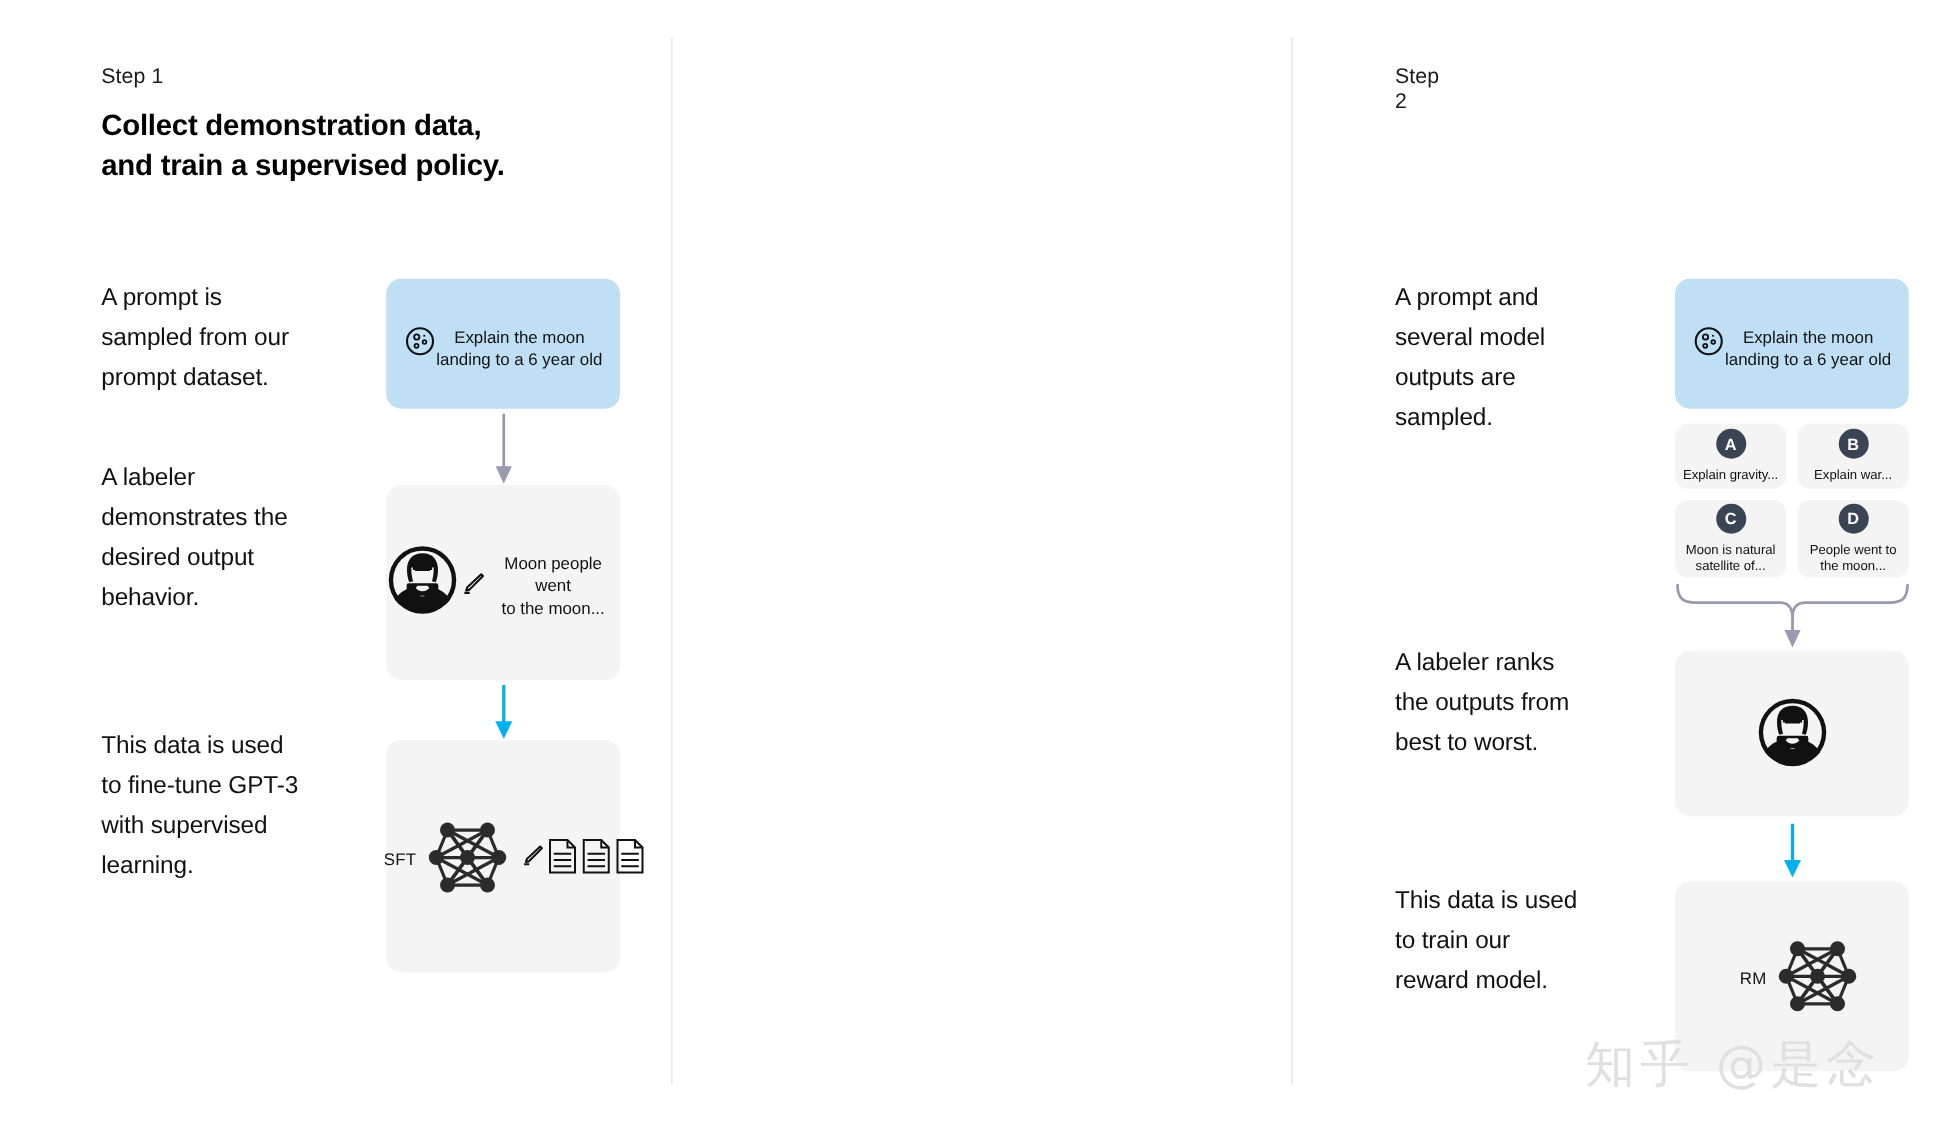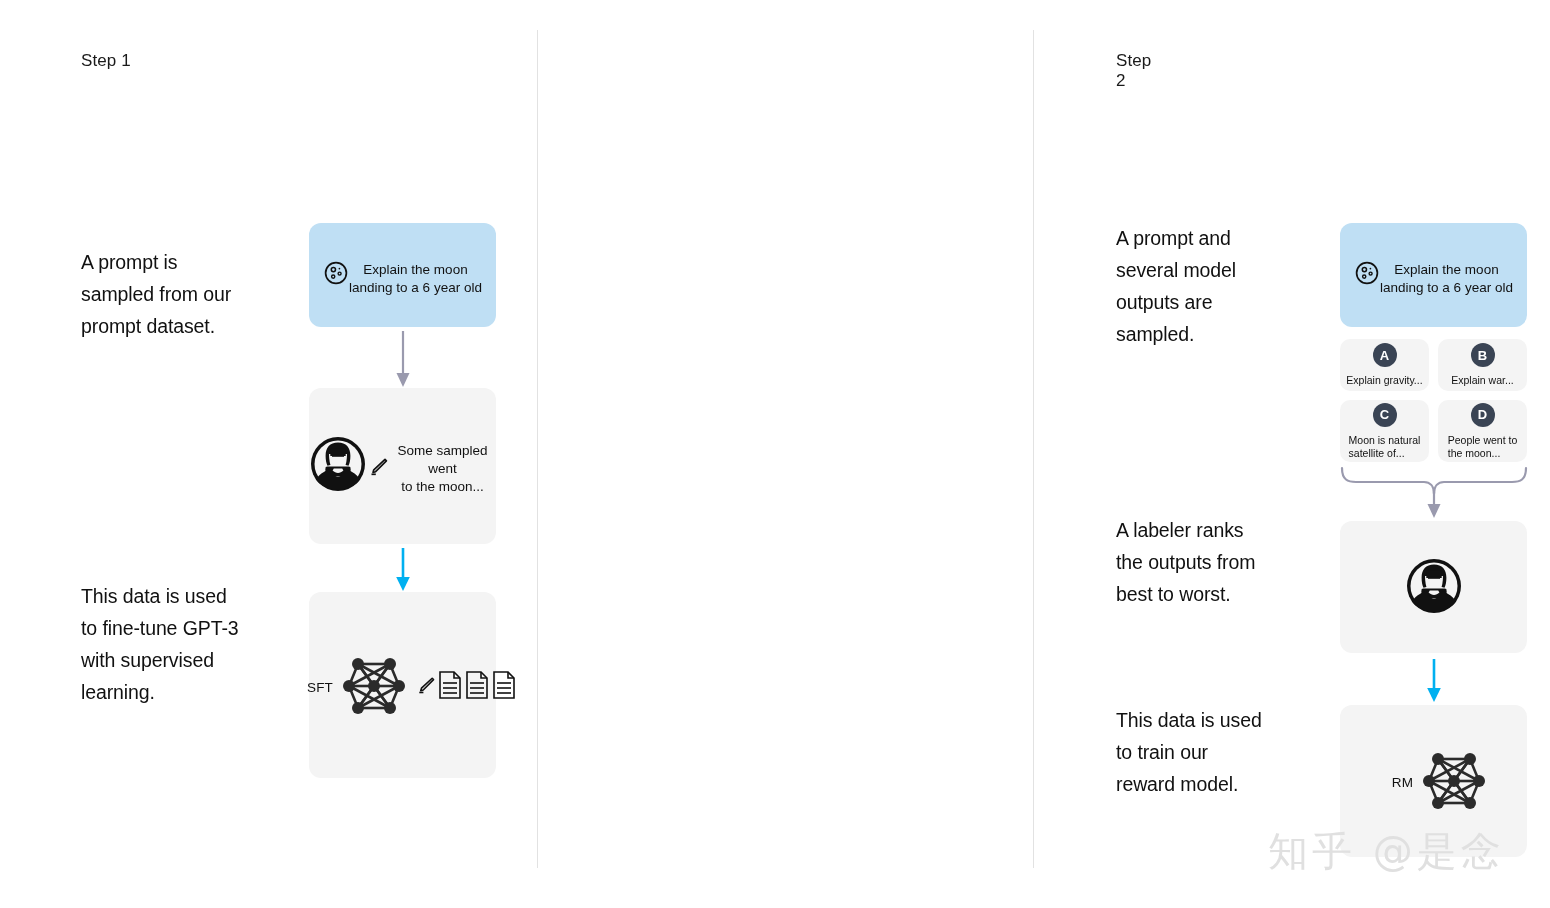--- a/index.html
+++ b/index.html
@@ -101,21 +101,21 @@
     border-radius: 10px;
     background: #f4f4f4;
     display: flex;
     flex-direction: column;
     align-items: center;
     justify-content: center;
   }
   .mini-text {
     font-size: 10.5px;
     line-height: 13px;
-    text-align: left;
+    text-align: center;
     color: #111111;
     white-space: pre-line;
     margin-top: 7px;
   }
 
   
   .icon { display: block; }
 
   
   .badge {
@@ -149,24 +149,30 @@
 <body>
 
 <div id="page">
 
   <div class="divider d1"></div>
   <div class="divider d2"></div>
 
   <div class="column col1">
 
     <div class="step-label" style="left:81px; top:37px;">Step 1</div>
-
-    <div class="desc" style="left:81px; top:208px; width:215px;margin-top:24px;">A prompt is
+    <div class="step-title" style="left:81px; top:70px; width:440px;">Collect demonstration data,
+and train a supervised policy.</div>
+
+    <div class="desc" style="left:81px; top:208px; width:215px;">A prompt is
 sampled from our
 prompt dataset.</div>
+    <div class="desc" style="left:81px; top:352px; width:215px;">A labeler
+demonstrates the
+desired output
+behavior.</div>
     <div class="desc" style="left:81px; top:566px; width:215px;">This data is used
 to fine-tune GPT-3
 with supervised
 learning.</div>
 
     <div class="card blue" style="left:309px; top:209px; width:187px; height:104px;">
       <span class="icon">
         <svg width="26" height="26" viewBox="0 0 26 26">
           <circle cx="13" cy="13" r="10.4" fill="none" stroke="#111" stroke-width="1.7"></circle>
           <circle cx="10.4" cy="9.6" r="2.1" fill="none" stroke="#111" stroke-width="1.5"></circle>
@@ -197,21 +203,21 @@
           <path d="M6.8 44.5 c4.2-6.6 11.4-9.4 14.6-10.2 l3 4.8 c0 0 2.3 3 4.6 3 s4.6-3 4.6-3 l3-4.8 c3.2 .8 10.4 3.6 14.6 10.2 C46.6 50.6 38.3 54.6 29 54.6 S11.4 50.6 6.8 44.5 z" fill="#111"></path>
           <path d="M23.6 35.5 c1.6 1.6 3.5 2.4 5.4 2.4 s3.8-.8 5.4-2.4 l-1.2-2 h-8.4 z" fill="#f4f4f4"></path>
         </svg>
       </span>
       <span class="icon" style="margin-top:6px;">
         <svg width="22" height="22" viewBox="0 0 22 22">
           <path d="M18 3.4 L19.4 4.8 L8.6 15.7 L6 16.4 L6.8 13.8 Z" fill="none" stroke="#111" stroke-width="1.7" stroke-linejoin="round"></path>
           <line x1="4.5" y1="18.3" x2="8.8" y2="18.3" stroke="#111" stroke-width="1.7"></line>
         </svg>
       </span>
-      <div class="card-text" style="margin-top:5px;">Some sampled went
+      <div class="card-text" style="margin-top:5px;">Moon people went
 to the moon...</div>
     </div>
 
     <svg class="arrow-svg" style="left:394px; top:534px;" width="18" height="44">
       <line x1="9" y1="0" x2="9" y2="32" stroke="#00b0f0" stroke-width="2.6"></line>
       <polygon points="9,43 2.2,29 15.8,29" fill="#00b0f0"></polygon>
     </svg>
 
     <div class="card" style="left:309px; top:578px; width:187px; height:186px;">
       <div class="card-title" style="margin-top:4px;">SFT</div>

